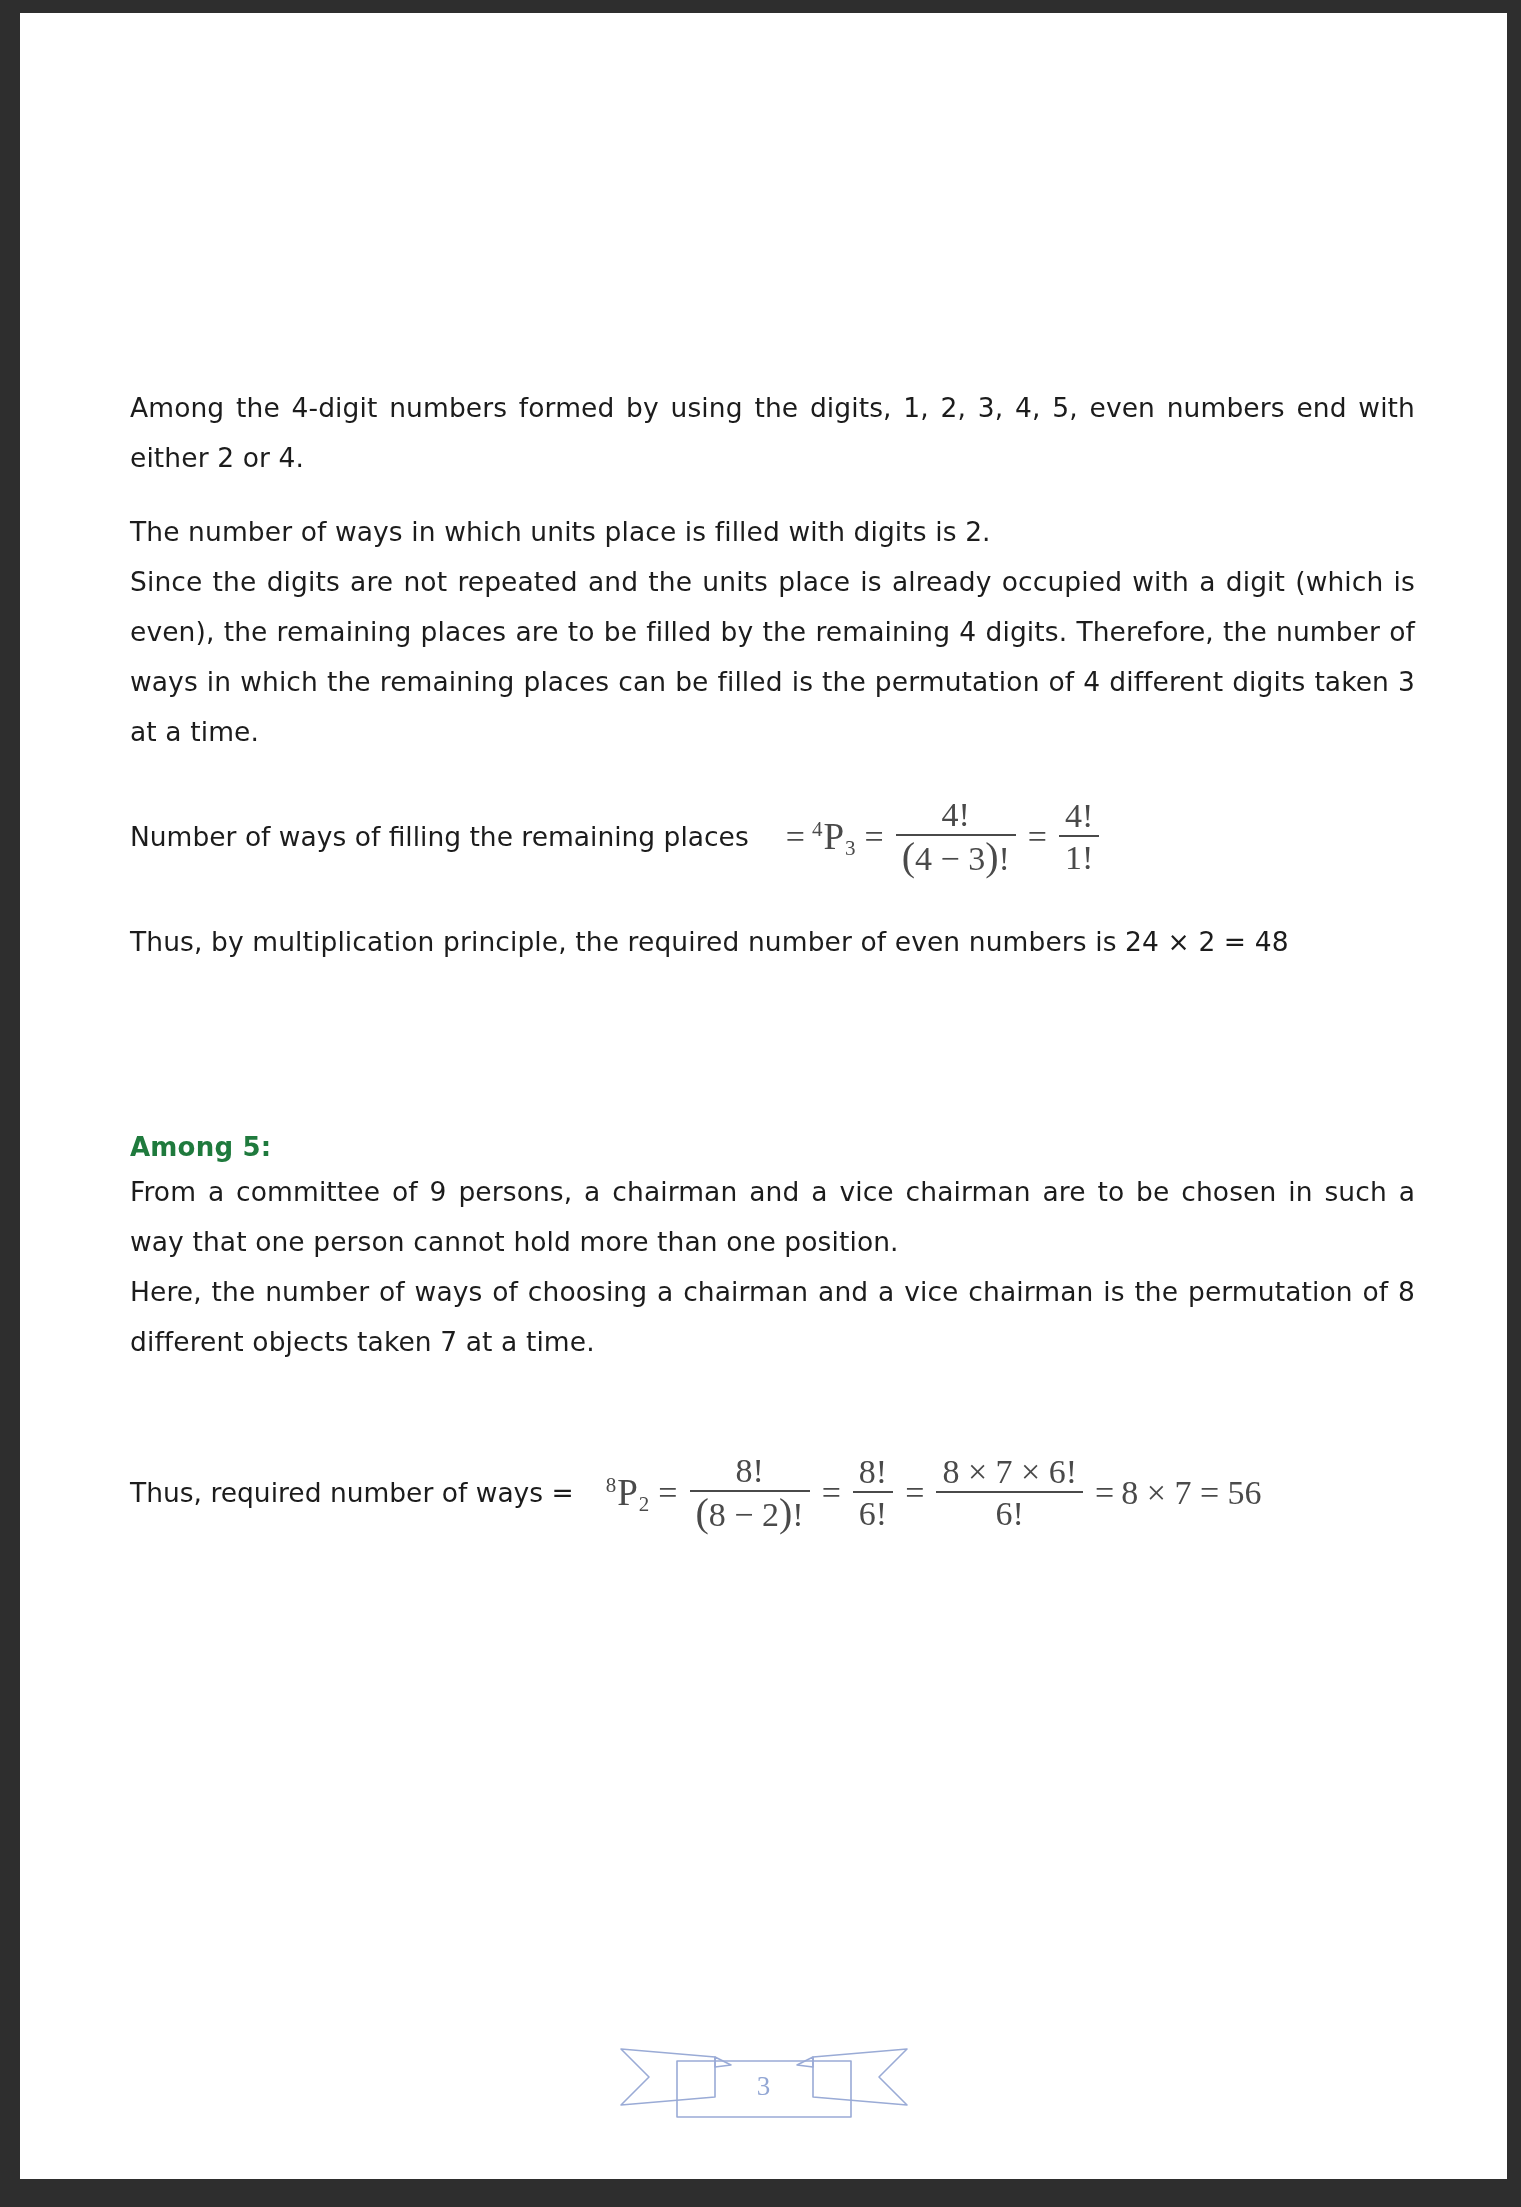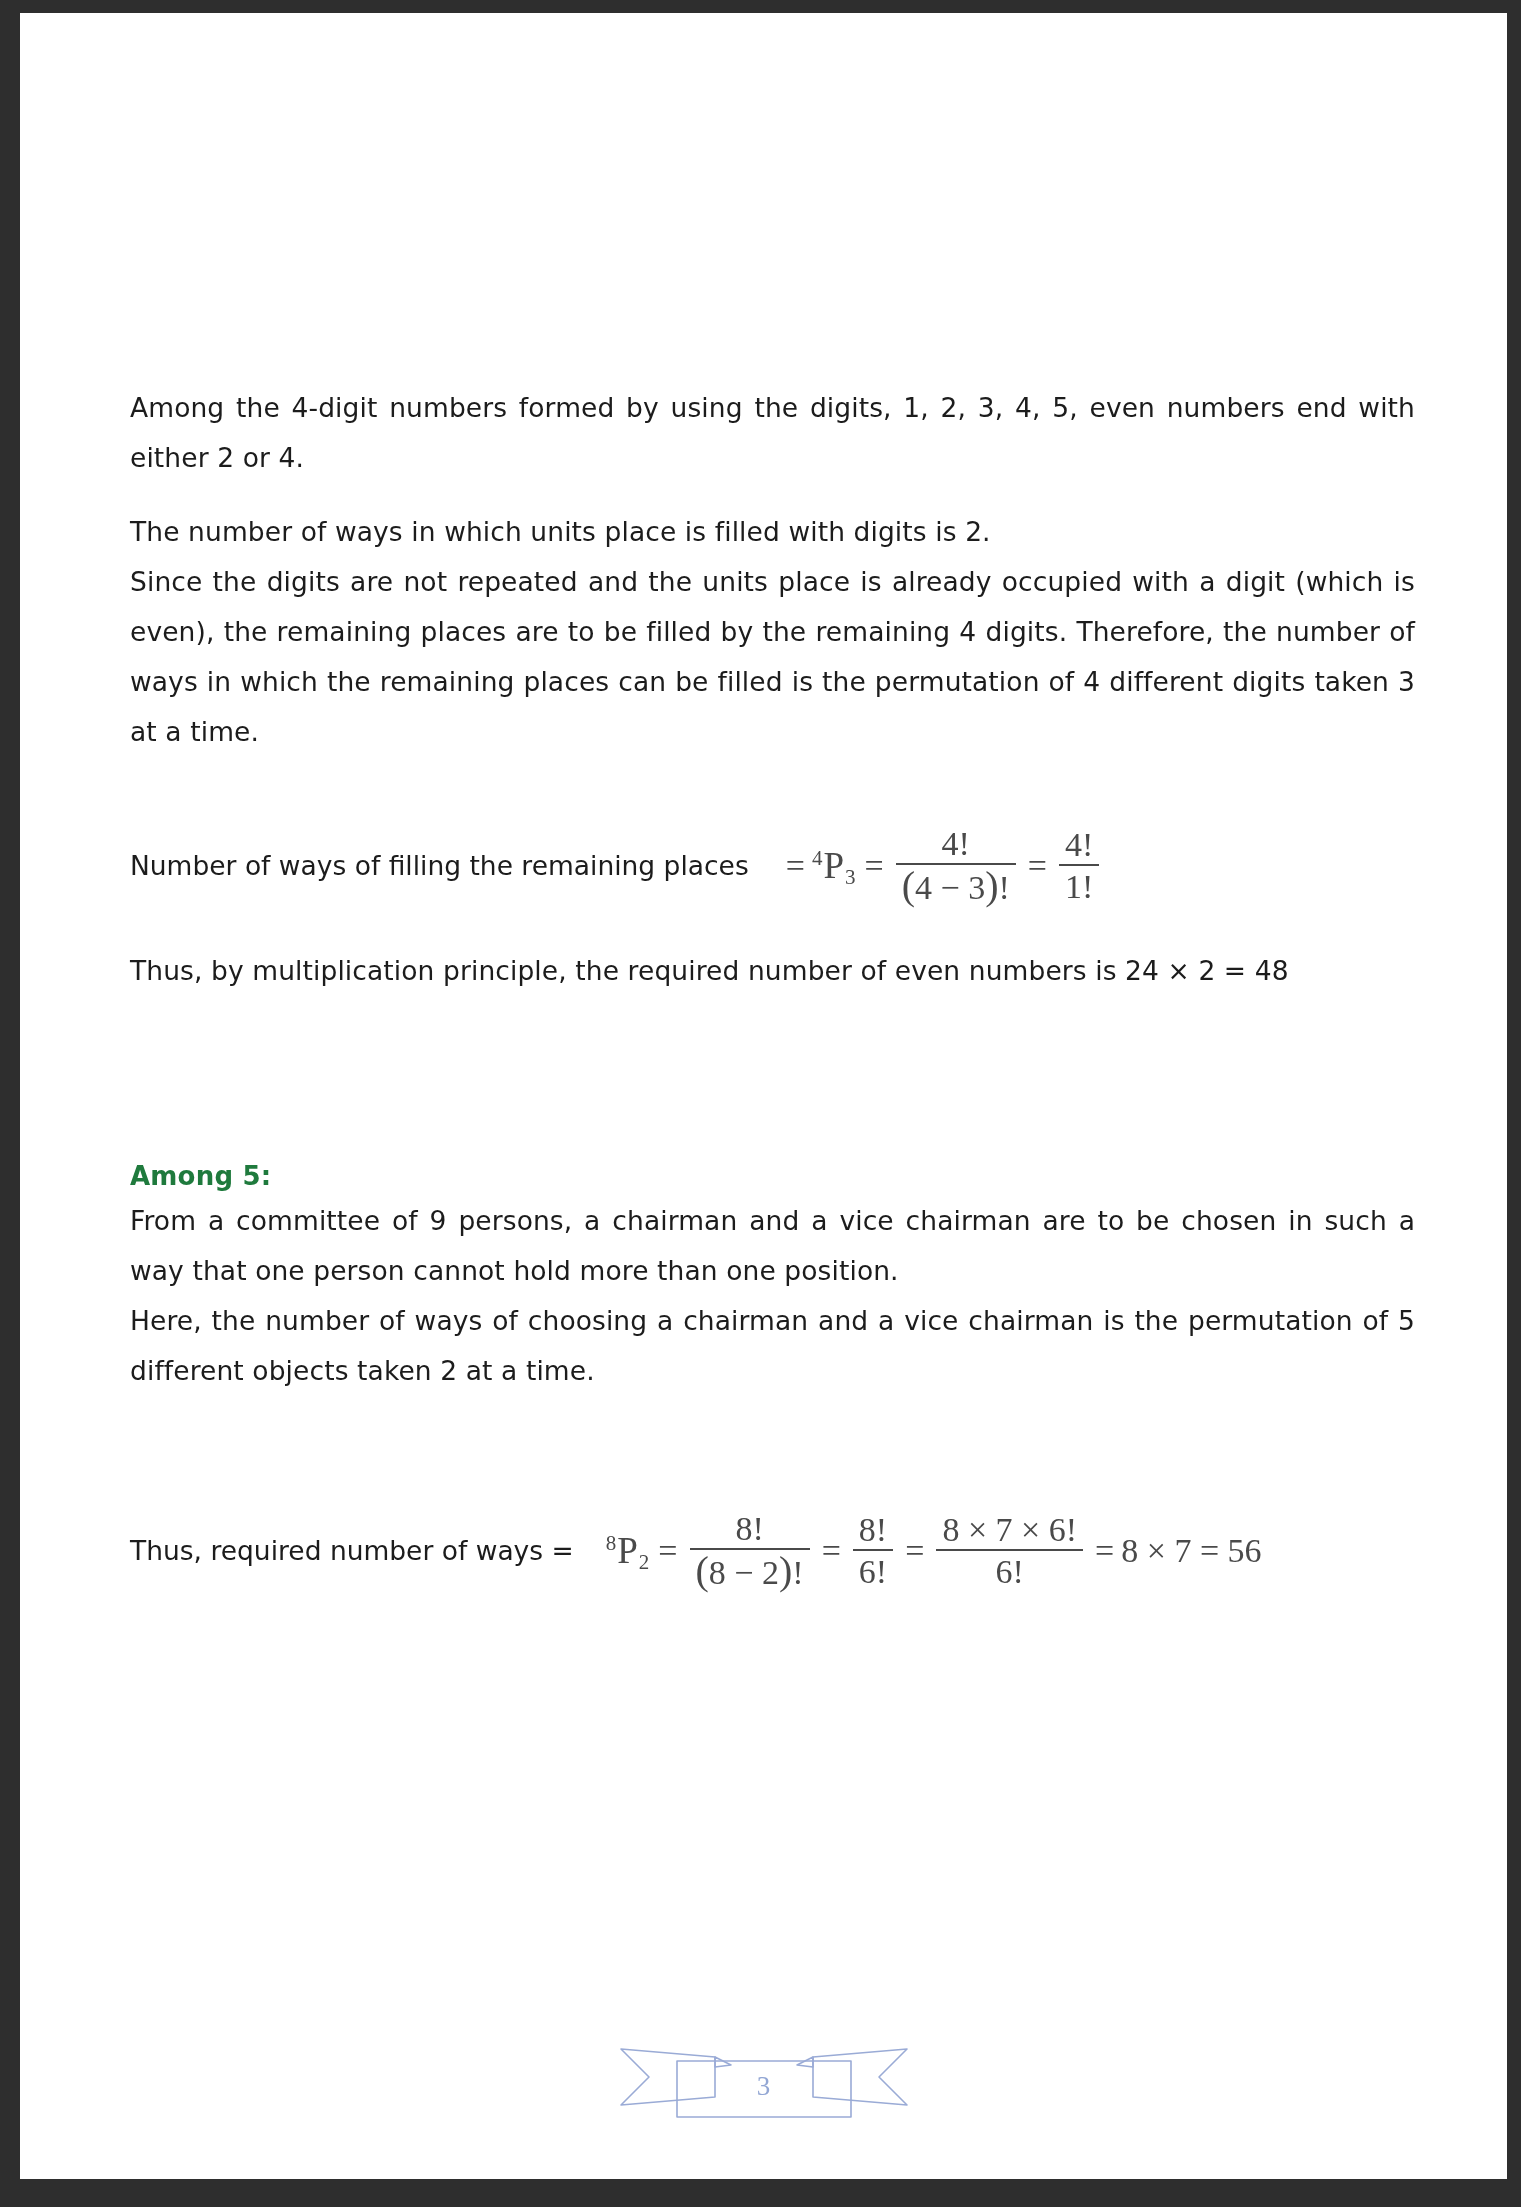--- a/index.html
+++ b/index.html
@@ -63,21 +63,20 @@
     line-height: 40px;
     letter-spacing: 0.2px;
   }
   .heading.q { color: #ee1c25; }
   .heading.a { color: #1f7a3d; }
 
   
   .eq-row {
     display: flex;
     align-items: center;
-    margin-top: 29px;
   }
   .eq-label {
     color: #1c1c1c;
     font-size: 26.5px;
     line-height: 50px;
     white-space: pre;
   }
   .eq-label-block {
     color: #1c1c1c;
     font-size: 26.5px;
@@ -206,21 +205,21 @@
 
       <p class="para nojust">Thus, by multiplication principle, the required number of even numbers is 24 × 2 = 48</p>
 
       <div class="gap-xl"></div>
 
 
       <div class="gap-md"></div>
 
       <p class="heading a">Among 5:</p>
       <p class="para">From a committee of 9 persons, a chairman and a vice chairman are to be chosen in such a way that one person cannot hold more than one position.</p>
-      <p class="para">Here, the number of ways of choosing a chairman and a vice chairman is the permutation of 5 different objects taken 2 at a time.</p>
+      <p class="para">Here, the number of ways of choosing a chairman and a vice chairman is the permutation of 8 different objects taken 7 at a time.</p>
 
       <div class="gap-lg"></div>
 
       <div class="eq-row">
         <div class="eq-label">Thus, required number of ways =</div>
 
         <div class="math" style="margin-left:32px;">
           <span class="perm">
             <span class="pre">8</span>
               <span class="base">P</span>

